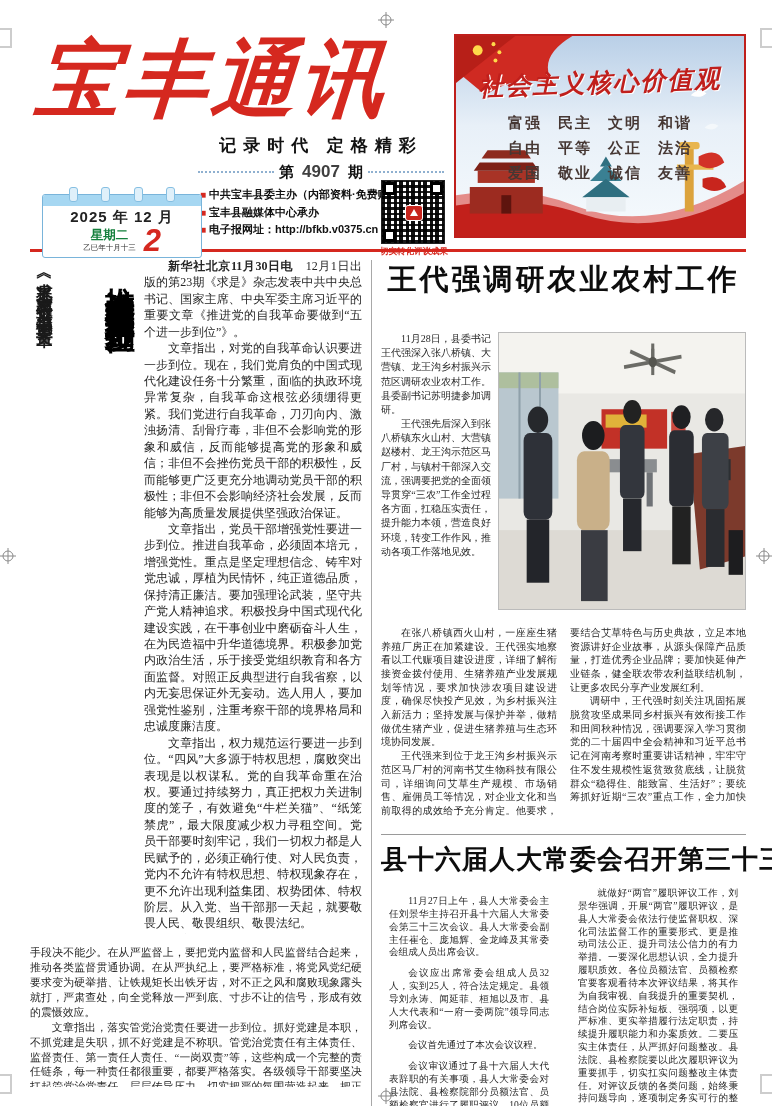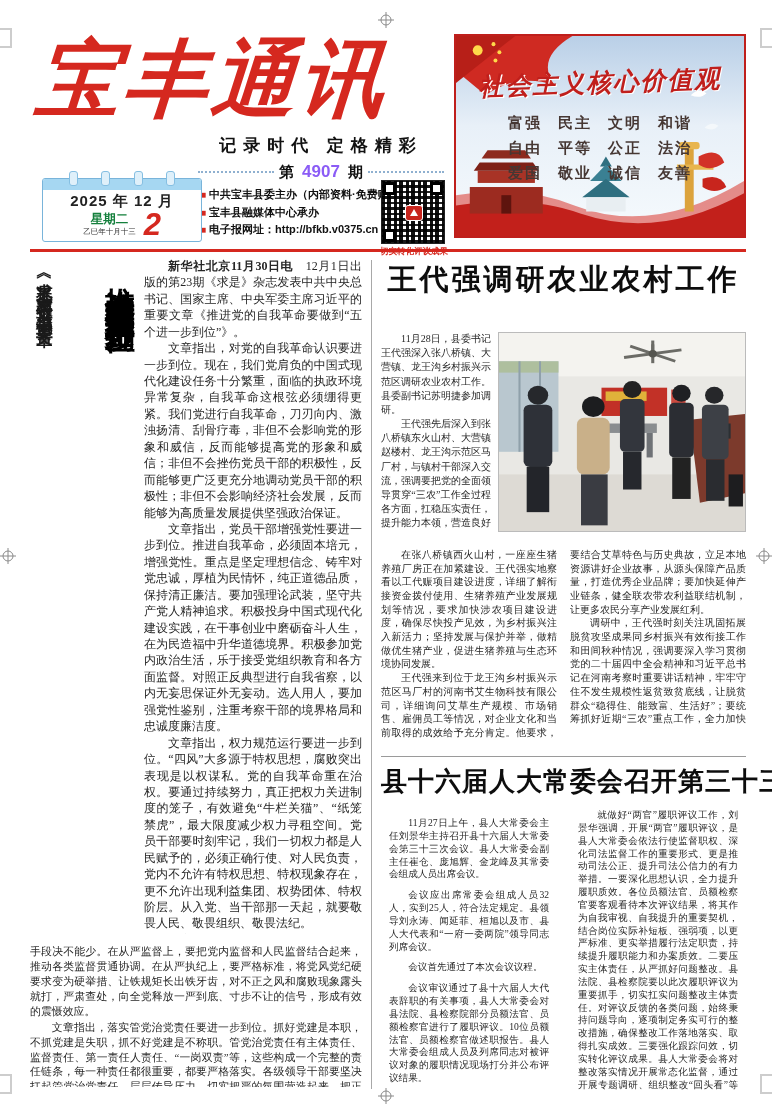--- a/index.html
+++ b/index.html
@@ -15,26 +15,26 @@
   .mast-row{display:flex;gap:8px;}
   .mast-left{position:relative;width:416px;flex:0 0 416px;}
   .paper-title{font-size:84px;line-height:1.05;font-weight:bold;font-style:italic;
                color:#d5281f;letter-spacing:4px;transform:skewX(-4deg);white-space:nowrap;
                margin:6px 0 0 6px;}
   .mast-rows{margin:10px 0 0 168px;width:246px;text-align:center;font-family:"Liberation Sans","DejaVu Sans",sans-serif;}
   .tagline{font-weight:bold;font-size:17px;letter-spacing:7px;color:#111;white-space:nowrap;}
   .issue-line{display:flex;align-items:center;gap:5px;margin:5px 0 4px 0;}
   .issue-line .dots{flex:1;height:0;border-top:2px dotted #8fb0d0;}
   .issue-txt{font-size:15px;font-weight:bold;color:#111;white-space:nowrap;}
-  .issue-num{color:#8b5cf6;font-size:17px;font-weight:bold;padding:0 3px;}
+  .issue-num{color:#404040;font-size:17px;font-weight:bold;padding:0 3px;}
   .pub-list{text-align:left;margin-left:2px;}
   .pub-item{font-size:11px;font-weight:bold;color:#111;line-height:1.6;white-space:nowrap;}
   .bullet{color:#d5281f;font-size:10px;margin-right:3px;}
   
-  .calendar{position:absolute;left:12px;top:148px;width:158px;height:62px;background:#fff;
+  .calendar{position:absolute;left:12px;top:164px;width:158px;height:62px;background:#fff;
             border:1.5px solid #79b4da;border-radius:3px;font-family:"Liberation Sans","DejaVu Sans",sans-serif;}
   .cal-strip{height:11px;background:#a6d7f2;border-radius:2px 2px 0 0;}
   .cal-rings{position:absolute;top:-8px;left:0;width:100%;display:flex;justify-content:space-around;padding:0 14px;box-sizing:border-box;}
   .ring{width:7px;height:13px;background:#dff0fa;border:1.5px solid #85bfe2;border-radius:3px;}
   .cal-ym{font-size:15px;font-weight:bold;text-align:center;letter-spacing:1px;margin-top:2px;color:#222;}
   .cal-bot{display:flex;align-items:center;justify-content:center;gap:8px;}
   .cal-wkcol{text-align:center;}
   .cal-week{font-size:12.5px;font-weight:bold;color:#15803d;line-height:1.2;}
   .cal-lunar{font-size:7.5px;color:#333;}
   .cal-day{font-size:31px;line-height:0.9;font-weight:bold;font-style:italic;color:#d5281f;}
@@ -74,25 +74,25 @@
   .vert-block{display:flex;flex:0 0 106px;}
   .vert-kicker{writing-mode:vertical-rl;width:26px;height:392px;font-size:16.5px;font-weight:bold;
                letter-spacing:3px;color:#1a1a1a;font-family:"Liberation Sans","DejaVu Sans",sans-serif;margin-top:8px;}
   .vert-headline{writing-mode:vertical-rl;width:80px;height:676px;font-size:30px;font-weight:bold;
                  letter-spacing:2px;color:#000;font-family:"Liberation Sans","DejaVu Sans",sans-serif;
                  margin-top:6px;line-height:1.05;}
   .lead-col{flex:1;height:676px;overflow:hidden;font-size:12px;line-height:1.37;text-align:justify;}
   .lead-col p,.lead-cont p,.body-text p{margin:0;text-indent:2em;}
   .dateline{font-weight:bold;}
   .lead-cont{margin-top:5px;font-size:10.9px;line-height:1.37;text-align:justify;height:142px;overflow:hidden;}
-  .lead-cont .no-indent{text-indent:0;font-family:Liberation Mono, monospace;}
+  .lead-cont .no-indent{text-indent:0;}
   
   .art1-head{font-size:29px;font-weight:bold;text-align:center;letter-spacing:3px;color:#0d0d0d;
              font-family:"Liberation Sans","DejaVu Sans",sans-serif;margin:2px 0 26px 0;white-space:nowrap;}
-  .art1-top{display:flex;gap:7px;height:200px;margin-top:32px;}
+  .art1-top{display:flex;gap:7px;height:278px;margin-top:32px;}
   .intro-col{flex:0 0 110px;font-size:10px;line-height:1.42;text-align:justify;overflow:hidden;}
   .intro-col p{margin:0;text-indent:2em;}
   .photo{flex:1;border:1px solid #bbb;overflow:hidden;}
   .photo svg{display:block;width:100%;height:100%;}
   .body-text{margin-top:16px;height:200px;column-count:2;column-gap:13px;column-fill:auto;
              font-size:10px;line-height:1.37;text-align:justify;overflow:hidden;}
   .art-hr{border:none;border-top:1px solid #9a9a9a;margin:8px 0 7px 0;}
   .art2-head{font-size:26px;font-weight:bold;text-align:center;letter-spacing:1px;color:#0d0d0d;
              font-family:"Liberation Sans","DejaVu Sans",sans-serif;margin:2px 0 10px 0;white-space:nowrap;}
   .art2-body{height:286px;column-count:2;column-gap:13px;column-fill:auto;font-size:9.6px;

